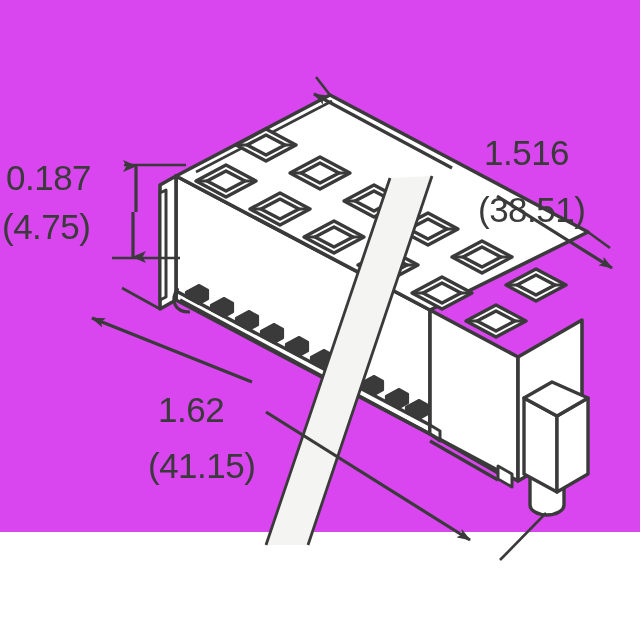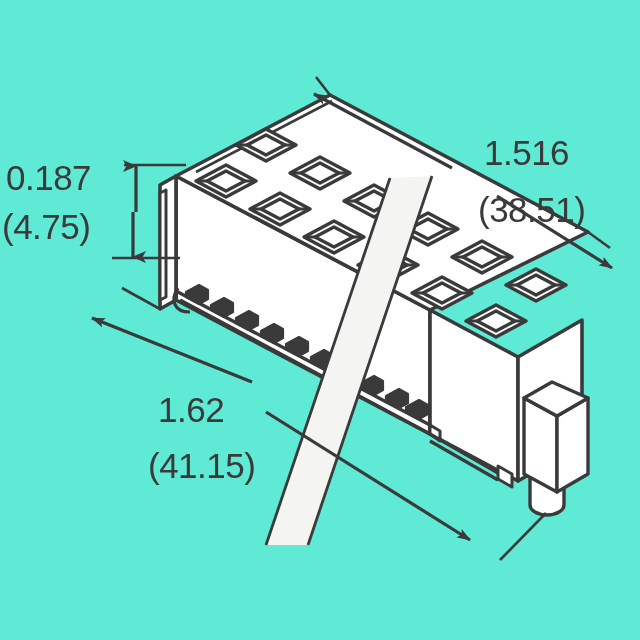--- a/index.html
+++ b/index.html
@@ -10,22 +10,22 @@
   }
   body {
     width: 640px;
     height: 640px;
     overflow: hidden;
     font-family: "Liberation Sans", sans-serif;
   }
   #drawing-root {
     position: relative;
     width: 640px;
-    height: 640px;
-    background: #5eead4;
+    height: 532px;
+    background: #d946ef;
   }
   #drawing-svg {
     position: absolute;
     top: 0;
     left: 0;
     width: 640px;
     height: 640px;
     display: block;
   }
   .dim-text {

